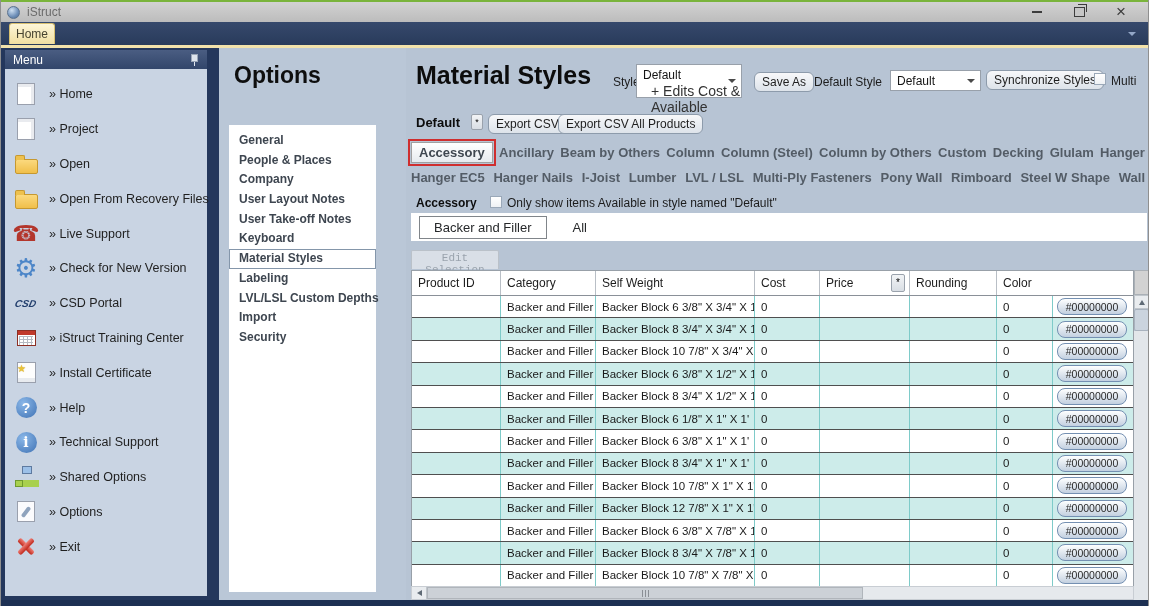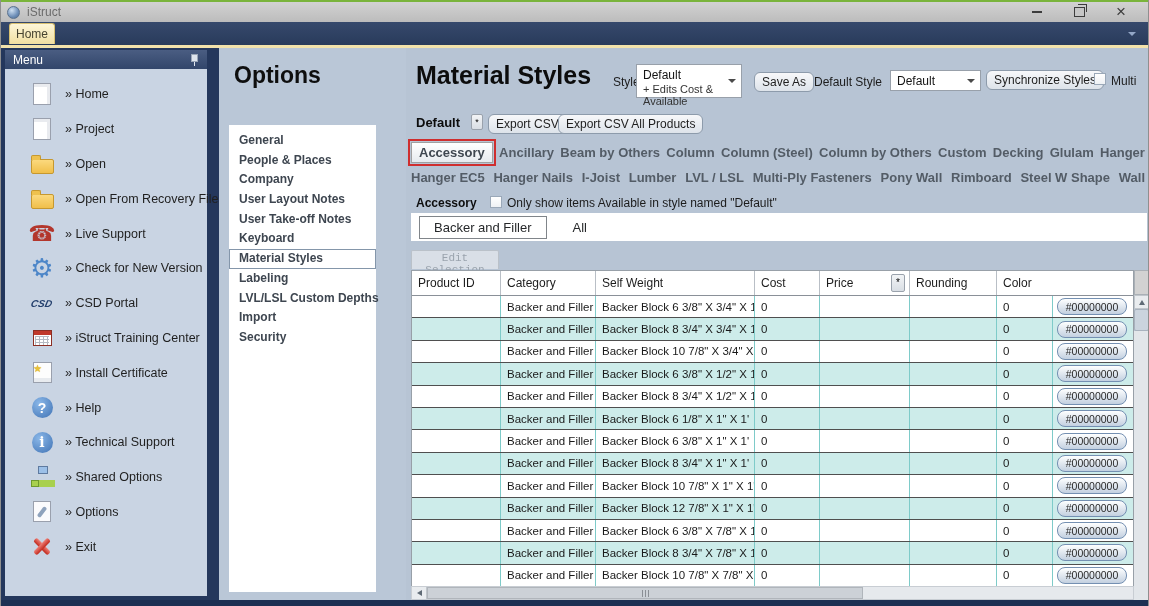--- a/index.html
+++ b/index.html
@@ -39,21 +39,21 @@
   .menu-panel{position:absolute;left:4px;top:2px;width:202px;bottom:10px;
     background:#c9d4e3;display:flex;flex-direction:column;}
   .menu-header{height:19px;background:linear-gradient(#4a5d82,#32466b);color:#fff;
     font-size:12px;display:flex;align-items:center;padding:0 8px;flex:0 0 auto;}
   .menu-header .mh-spacer{flex:1;}
   .pin-icon{width:10px;height:13px;position:relative;}
   .pin-icon::before{content:"";position:absolute;top:1px;left:2px;width:5px;height:6px;
     background:#dfe5ee;border:1px solid #9aa6b8;}
   .pin-icon::after{content:"";position:absolute;top:9px;left:5px;width:1px;height:4px;background:#dfe5ee;}
   .menu-body{flex:1;padding-top:8px;display:flex;flex-direction:column;}
-  .menu-item{height:34.8px;display:flex;align-items:center;padding-left:24px;cursor:pointer;}
+  .menu-item{height:34.8px;display:flex;align-items:center;padding-left:8px;cursor:pointer;}
   .mi-icon{width:26px;height:26px;margin-right:10px;display:flex;align-items:center;
     justify-content:center;position:relative;flex:0 0 auto;}
   .mi-label{font-size:12.5px;color:#1f1f1f;white-space:nowrap;}
 
   
   .ic-page-icon::before{content:"";width:16px;height:20px;background:#fff;
     border:1px solid #9aa0ad;box-shadow:inset -3px 3px 0 #e9ebef;}
   .ic-folder-icon::before{content:"";width:21px;height:13px;margin-top:5px;
     background:linear-gradient(#fbd97e,#f0bf4a);border:1px solid #c6982f;border-radius:2px;}
   .ic-folder-icon::after{content:"";position:absolute;top:4px;left:2px;width:8px;height:4px;
@@ -105,21 +105,21 @@
   .btn{background:linear-gradient(#f7f8fa,#dde3ea);border:1px solid #8d9bab;border-radius:6px;
     font-size:12px;color:#1e1e1e;padding:2px 7px;font-family:inherit;position:absolute;cursor:pointer;}
   .combo{background:#fff;border:1px solid #98a0aa;position:absolute;box-sizing:border-box;cursor:pointer;}
   .caret{position:absolute;right:5px;top:50%;margin-top:-2px;width:0;height:0;
     border-left:4px solid transparent;border-right:4px solid transparent;border-top:4px solid #4a4a4a;}
   .checkbox{width:12px;height:12px;background:linear-gradient(#fff,#eef1f4);
     border:1px solid #9aa8b8;position:absolute;box-sizing:border-box;cursor:pointer;}
 
   .style-combo{left:230px;top:16px;width:106px;height:34px;}
   .style-combo .cv{position:absolute;left:6px;top:3px;font-size:12px;color:#141414;}
-  .style-combo .cs{position:absolute;left:6px;top:18px;font-size:11px;color:#333;}
+  .style-combo .cs{position:absolute;left:14px;top:18px;font-size:14px;color:#333;}
   .defstyle-combo{left:484px;top:22px;width:91px;height:21px;}
   .defstyle-combo .cv{position:absolute;left:6px;top:3px;font-size:12px;color:#141414;}
 
   .style-name{position:absolute;left:10px;top:67px;font-size:13px;font-weight:bold;color:#0c0c0c;}
   .mini-btn{position:absolute;font-size:9px;line-height:13px;text-align:center;
     background:linear-gradient(#f2f4f6,#d9dee4);border:1px solid #9aa2ac;border-radius:2px;
     padding:0;font-family:inherit;cursor:pointer;}
 
   .cat-row{position:absolute;left:5px;right:3px;display:flex;justify-content:space-between;align-items:center;}
   .cat-tab{font-size:13px;font-weight:bold;color:#535c66;white-space:nowrap;padding:2px 0;cursor:pointer;}

